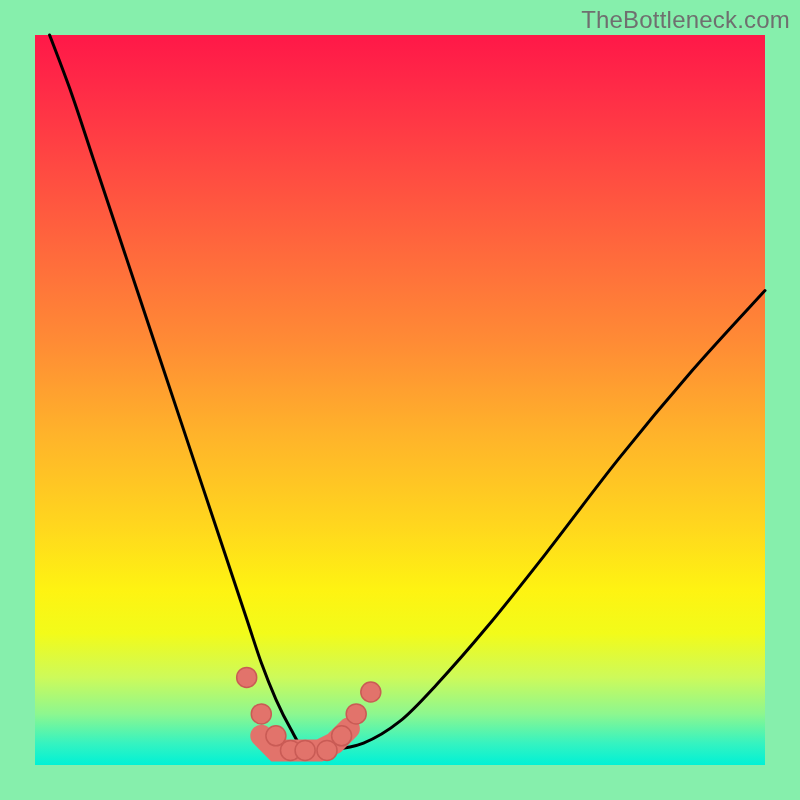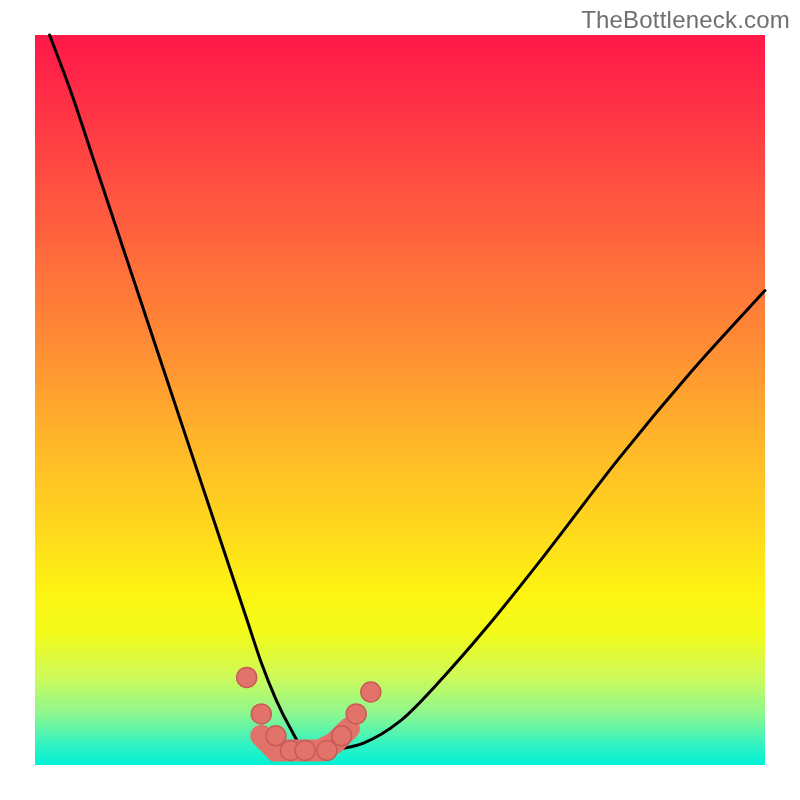--- a/index.html
+++ b/index.html
@@ -10,21 +10,21 @@
     background: #000000;
     overflow: hidden;
     font-family: Arial, Helvetica, sans-serif;
   }
   .frame {
     position: absolute;
     left: 0;
     top: 0;
     width: 800px;
     height: 800px;
-    background: #ffffff;
+    background: #86efac;
   }
   .plot-area {
     position: absolute;
     left: 35px;
     top: 35px;
     width: 730px;
     height: 730px;
     background: linear-gradient(to bottom,
       #ff1848 0%,
       #ff2a47 7%,

